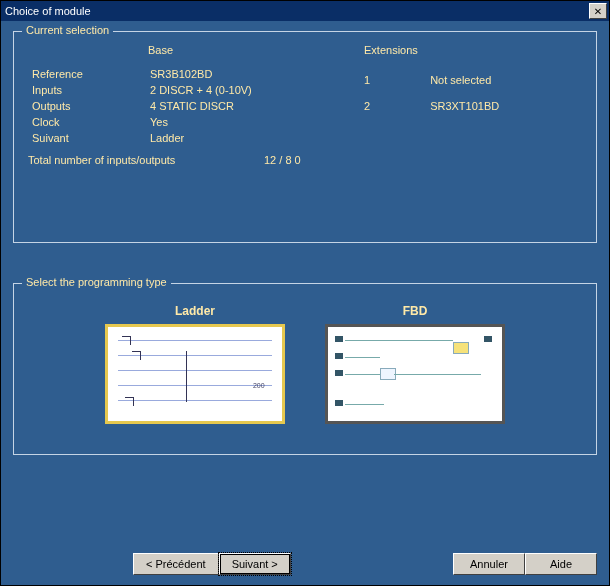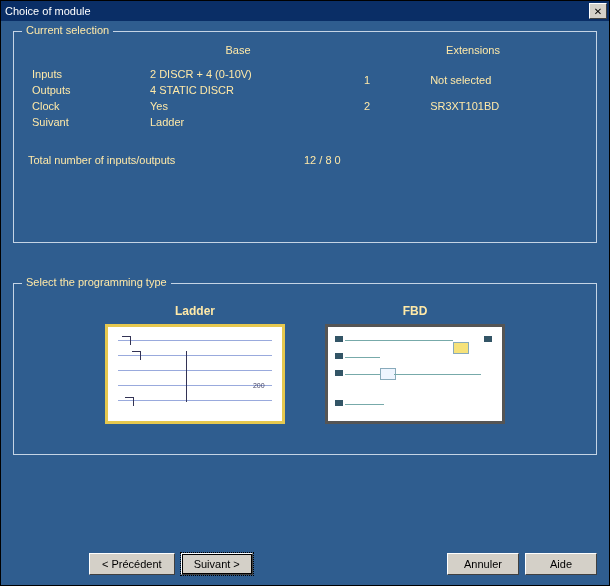--- a/index.html
+++ b/index.html
@@ -7,42 +7,42 @@
   .titlebar{background:linear-gradient(to bottom,#0a2e66,#0a2e66);height:20px;color:#fff;font-weight:normal;display:flex;align-items:center;justify-content:space-between;padding:0 2px 0 4px;font-size:11px;}
   .titlebar-buttons{display:flex;gap:2px;}
   .tbtn{width:16px;height:14px;background:#d4d0c8;border:1px solid #fff;border-right-color:#404040;border-bottom-color:#404040;display:flex;align-items:center;justify-content:center;font-size:10px;color:#000;}
   .client{position:absolute;top:20px;left:0;right:0;bottom:0;background:#2f5d8f;padding:10px 12px;box-sizing:border-box;}
   .group{border:1px solid #c5d4e5;margin-bottom:20px;position:relative;}
   .group-legend{position:absolute;top:-8px;left:8px;background:#2f5d8f;padding:0 4px;color:#ffe9a8;font-size:11px;}
   .selection{padding:12px 14px 10px 14px;color:#ffe9a8;}
   .sel-columns{display:flex;gap:36px;}
   .col-left{flex:0 0 300px;}
   .col-right{flex:1;}
-  .col-head{text-align:center;margin:0 0 10px 0;}
+  .col-head{text-align:left;margin:0 0 10px 0;}
   .col-head.left{margin-left:120px;}
   table.kv{border-collapse:collapse;width:100%;}
   table.kv td{padding:2px 4px;color:#ffe9a8;}
   table.kv td.k{width:110px;}
   .ext-row{display:flex;gap:60px;}
   .ext-row span{color:#ffe9a8;}
-  .tot-row{display:flex;gap:76px;margin-top:24px;}
+  .tot-row{display:flex;gap:36px;margin-top:8px;}
   .prog{padding:20px 30px 20px 30px;}
   .options{display:flex;justify-content:center;gap:40px;}
   .opt{width:180px;text-align:center;}
   .opt-label{color:#ffe9a8;margin-bottom:6px;font-size:12px;font-weight:bold;}
   .thumb{height:100px;border:3px solid #e6c84f;background:#fff;position:relative;box-sizing:border-box;}
   .thumb.unsel{border-color:#555;}
   
   .ldr-line{position:absolute;left:6%;right:6%;border-top:1px solid #9ad;}
   
   .fbd-block{position:absolute;border:1px solid #8ab;background:#eef5ff;width:14px;height:10px;}
   .fbd-line{position:absolute;background:#7aa;height:1px;}
   .bottom-bar{position:absolute;left:12px;right:12px;bottom:10px;display:flex;align-items:center;}
-  .nav-buttons{margin-left:76px;display:flex;gap:6px;border-radius:10px;}
-  .right-buttons{margin-left:auto;display:flex;gap:6px;}
+  .nav-buttons{margin-left:120px;display:flex;border-radius:10px;}
+  .right-buttons{margin-left:auto;display:flex;}
   button.std{background:#d4d0c8;border:1px solid #fff;border-right-color:#404040;border-bottom-color:#404040;height:22px;padding:0 12px;font-size:11px;min-width:72px;cursor:pointer;}
   button.focus{outline:1px dotted #000;box-shadow:0 0 0 1px #000 inset;}
 </style>
 </head>
 <body>
 
 <div class="window">
   <div class="titlebar">
     <span>Choice of module</span>
     <div class="titlebar-buttons">
@@ -55,20 +55,24 @@
   <div class="client">
 
     <div class="group" style="height:210px;">
       <span class="group-legend">Current selection</span>
       <div class="selection">
         <div class="sel-columns">
           <div class="col-left">
             <div class="col-head left">Base</div>
             <table class="kv">
               <tbody>
+                  <tr>
+                    <td class="k">Reference</td>
+                    <td>SR3B102BD</td>
+                  </tr>
               <tr>
                     <td class="k">Inputs</td>
                     <td>2 DISCR + 4 (0-10V)</td>
                   </tr>
               <tr>
                     <td class="k">Outputs</td>
                     <td>4 STATIC DISCR</td>
                   </tr>
               <tr>
                     <td class="k">Clock</td>

